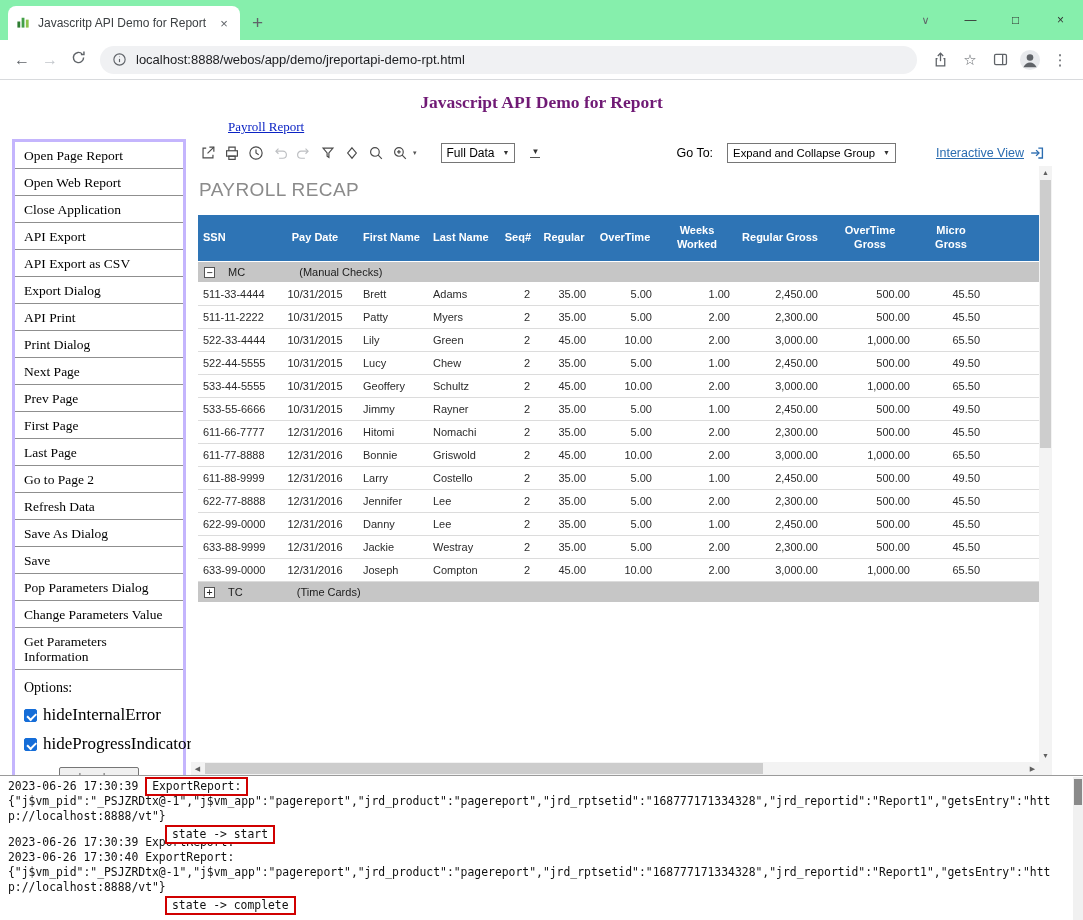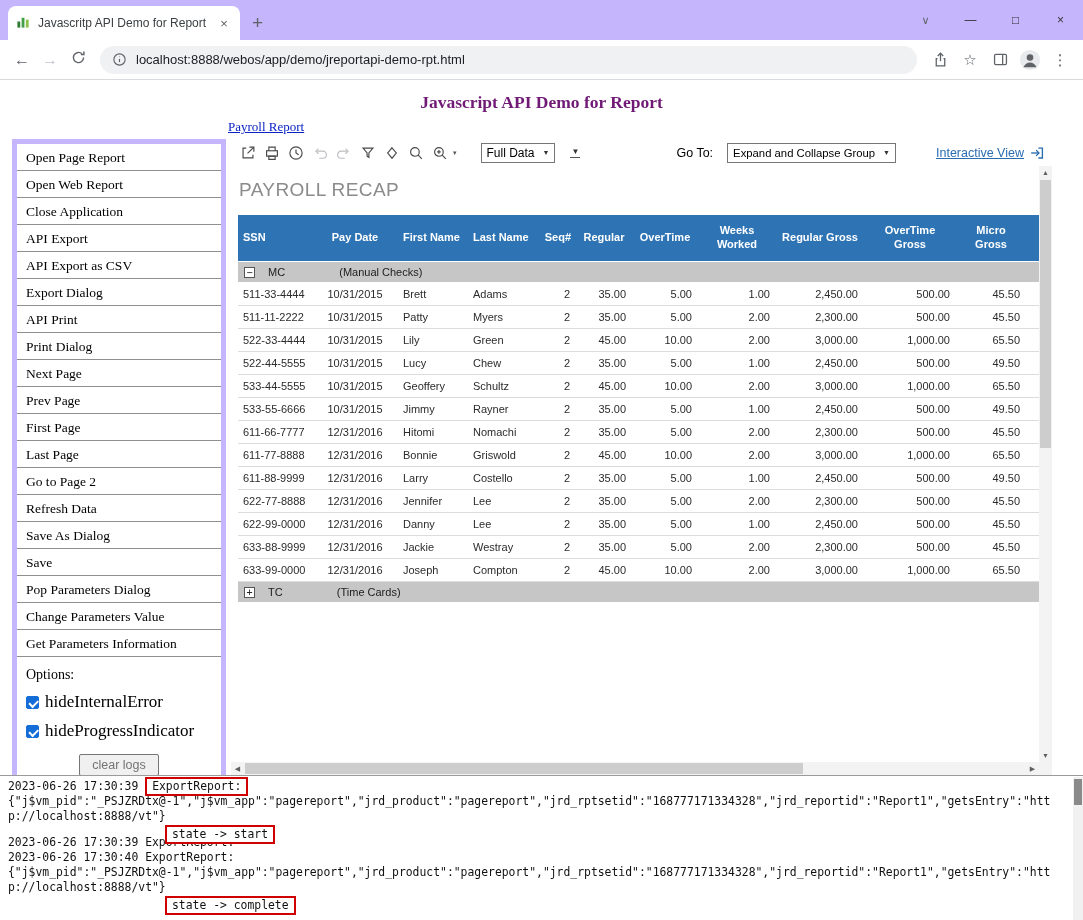--- a/index.html
+++ b/index.html
@@ -1,19 +1,19 @@
 <!DOCTYPE html>
 <html><head>
 <meta charset="utf-8">
 <style>
 *{margin:0;padding:0;box-sizing:border-box;}
 html,body{width:1083px;height:920px;overflow:hidden;background:#fff;font-family:"Liberation Sans",sans-serif;}
 
 
-.tabstrip{height:40px;background:#c4b5fd;position:relative;display:flex;align-items:flex-end;}
+.tabstrip{height:40px;background:#86efac;position:relative;display:flex;align-items:flex-end;}
 .tab{width:232px;height:34px;background:#fff;border-radius:8px 8px 0 0;margin-left:8px;display:flex;align-items:center;padding:0 8px;gap:7px;}
 .tab-title{font-size:12px;color:#3c4043;white-space:nowrap;overflow:hidden;flex:1;}
 .tab-close{color:#5f6368;font-size:13px;width:16px;text-align:center;cursor:default;}
 .newtab{font-size:19px;color:#5f6368;margin:0 0 8px 12px;line-height:19px;}
 .win-controls{position:absolute;right:0;top:0;height:40px;display:flex;}
 .win-btn{width:45px;height:40px;line-height:40px;text-align:center;font-size:12px;color:#333;}
 .win-btn.chev{font-size:11px;color:#5f6368;}
 .addressbar{height:40px;background:#fff;border-bottom:1px solid #d8dadd;display:flex;align-items:center;padding:0 8px;}
 .nav-ic{width:28px;text-align:center;font-size:16px;color:#5f6368;flex:0 0 auto;}
 .nav-ic.disabled{color:#c2c6cb;}
@@ -22,21 +22,21 @@
 .url-text{font-size:13px;color:#202124;white-space:nowrap;}
 .bar-ic{width:30px;display:flex;align-items:center;justify-content:center;flex:0 0 auto;font-size:15px;color:#5f6368;}
 
 
 .demo-title{margin-top:11px;text-align:center;font-family:"Liberation Serif",serif;font-weight:bold;font-size:17.5px;line-height:22px;color:#701a75;}
 .report-tab-link{margin:5px 0 4px 228px;line-height:16px;}
 .report-tab-link a{font-family:"Liberation Serif",serif;font-size:13px;color:#0b23c4;text-decoration:underline;}
 .main-row{display:flex;align-items:flex-start;height:636px;}
 
 
-.sidebar{width:214px;margin-left:12px;border:5px solid #c4b5fd;font-family:"Liberation Serif",serif;background:#fff;}
+.sidebar{width:174px;margin-left:12px;border:3px solid #c4b5fd;font-family:"Liberation Serif",serif;background:#fff;}
 .side-item{border-bottom:1px solid #8f8f8f;padding:6px 9px 5px;font-size:13.5px;line-height:15px;color:#000;cursor:pointer;}
 .options{padding:9px 9px 10px;}
 .options-label{font-size:14px;line-height:17px;}
 .cb-row{display:flex;align-items:center;gap:6px;margin-top:9px;}
 .cb-box{width:13px;height:13px;border:1px solid #6a6a6a;border-radius:2px;display:inline-block;position:relative;background:#fff;flex:0 0 auto;}
 .cb-box.checked{background:#156dd8;border-color:#156dd8;}
 .cb-box.checked::after{content:"";position:absolute;left:2px;top:3px;width:7px;height:3.5px;border-left:2px solid #fff;border-bottom:2px solid #fff;transform:rotate(-45deg);}
 .cb-label{font-size:17px;}
 .btn-row{text-align:center;margin-top:13px;}
 .clear-btn{font-family:"Liberation Sans",sans-serif;font-size:12.5px;padding:3px 12px;background:#f0f0f0;border:1px solid #767676;border-radius:2px;color:#737373;}

